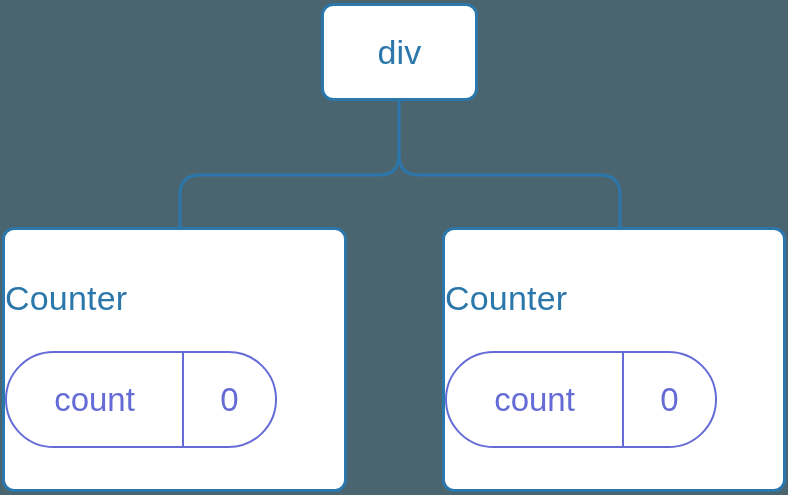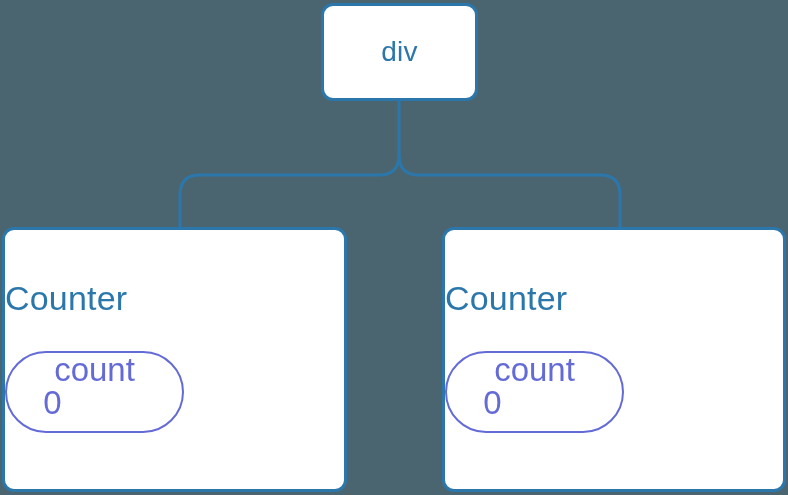--- a/index.html
+++ b/index.html
@@ -42,21 +42,21 @@
     left: 321px;
     top: 3px;
     width: 157px;
     height: 98px;
     display: flex;
     align-items: center;
     justify-content: center;
   }
   .root-label {
     color: #2b77ab;
-    font-size: 28px;
+    font-size: 34px;
     line-height: 1;
     letter-spacing: 0.2px;
   }
 
   .node-child {
     top: 227px;
     height: 265px;
     display: flex;
     flex-direction: column;
     align-items: flex-start;
@@ -70,27 +70,26 @@
     line-height: 1;
     margin-top: 51px;
     letter-spacing: 0.2px;
   }
 
   
   .pill {
     margin-top: 36px;
     display: flex;
     align-items: stretch;
-    height: 82px;
+    height: 97px;
     border: 2px solid #656bd6;
     border-radius: 999px;
     box-sizing: border-box;
     background: #ffffff;
     overflow: hidden;
-    flex-direction: column;
   }
   .pill-key {
     display: flex;
     align-items: center;
     justify-content: center;
     width: 175px;
     color: #656bd6;
     font-size: 33px;
     line-height: 1;
   }

